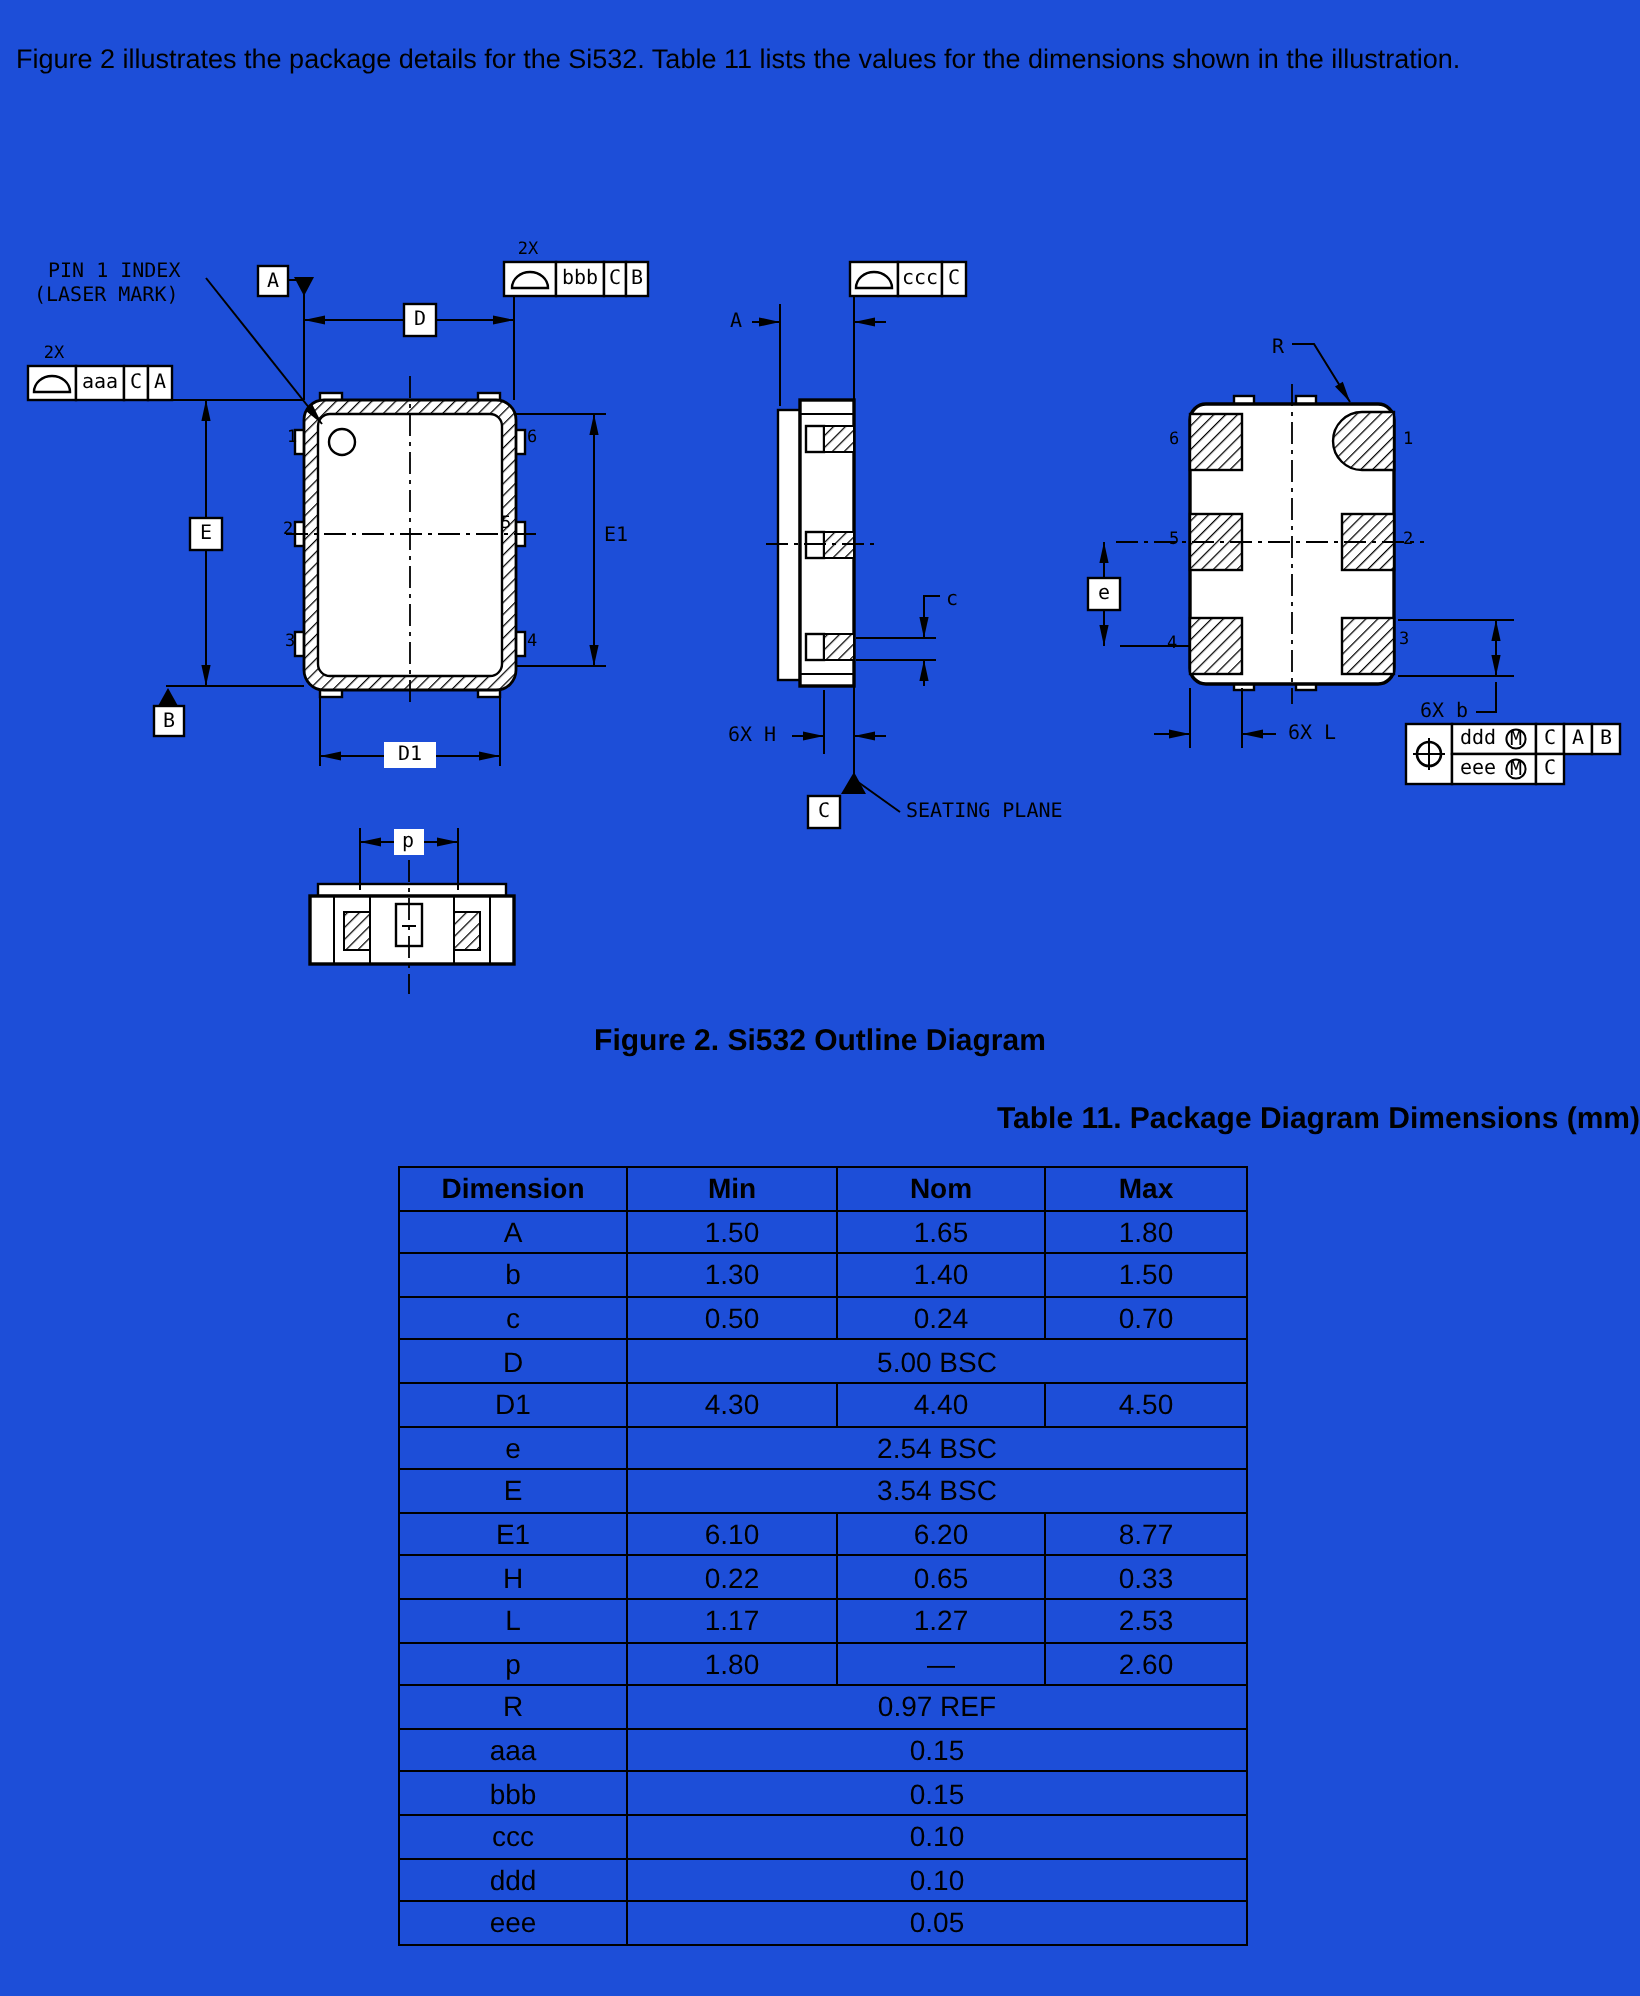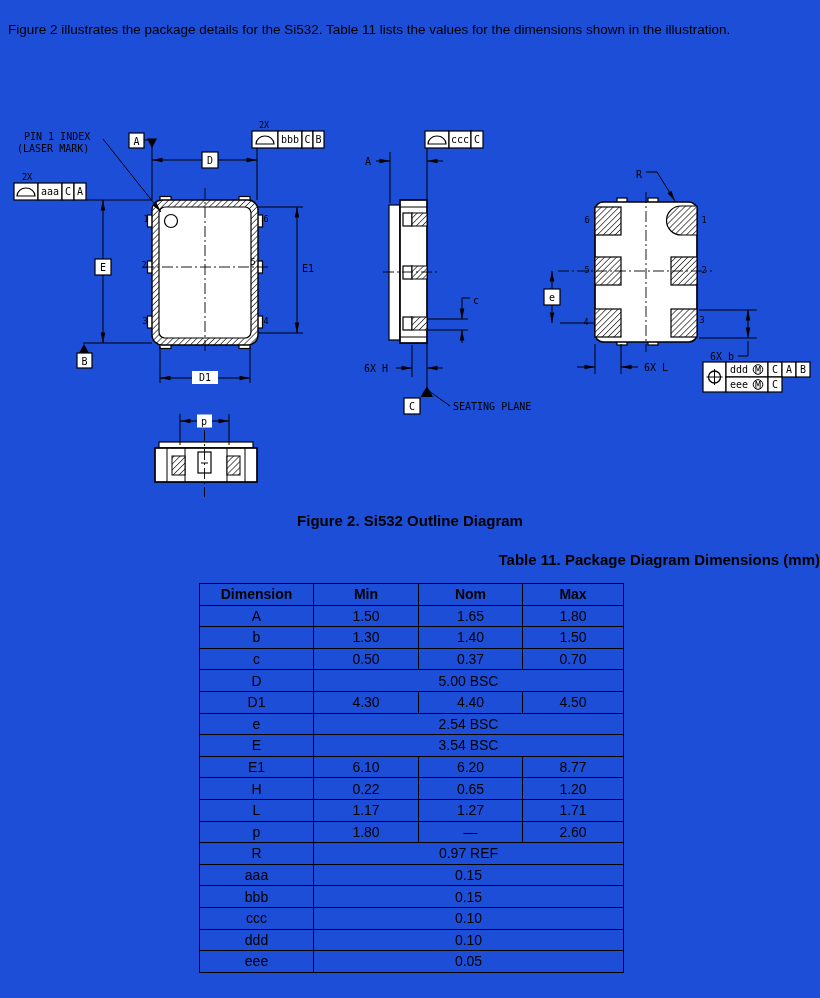--- a/index.html
+++ b/index.html
@@ -304,21 +304,21 @@
         </tr>
         <tr>
           <td>b</td>
           <td>1.30</td>
           <td>1.40</td>
           <td>1.50</td>
         </tr>
         <tr>
           <td>c</td>
           <td>0.50</td>
-          <td>0.37</td>
+          <td>0.24</td>
           <td>0.70</td>
         </tr>
         <tr>
           <td>D</td>
           <td colspan="3">5.00 BSC</td>
         </tr>
         <tr>
           <td>D1</td>
           <td>4.30</td>
           <td>4.40</td>
@@ -335,27 +335,27 @@
         <tr>
           <td>E1</td>
           <td>6.10</td>
           <td>6.20</td>
           <td>8.77</td>
         </tr>
         <tr>
           <td>H</td>
           <td>0.22</td>
           <td>0.65</td>
-          <td>1.20</td>
+          <td>0.33</td>
         </tr>
         <tr>
           <td>L</td>
           <td>1.17</td>
           <td>1.27</td>
-          <td>1.71</td>
+          <td>2.53</td>
         </tr>
         <tr>
           <td>p</td>
           <td>1.80</td>
           <td>—</td>
           <td>2.60</td>
         </tr>
         <tr>
           <td>R</td>
           <td colspan="3">0.97 REF</td>

